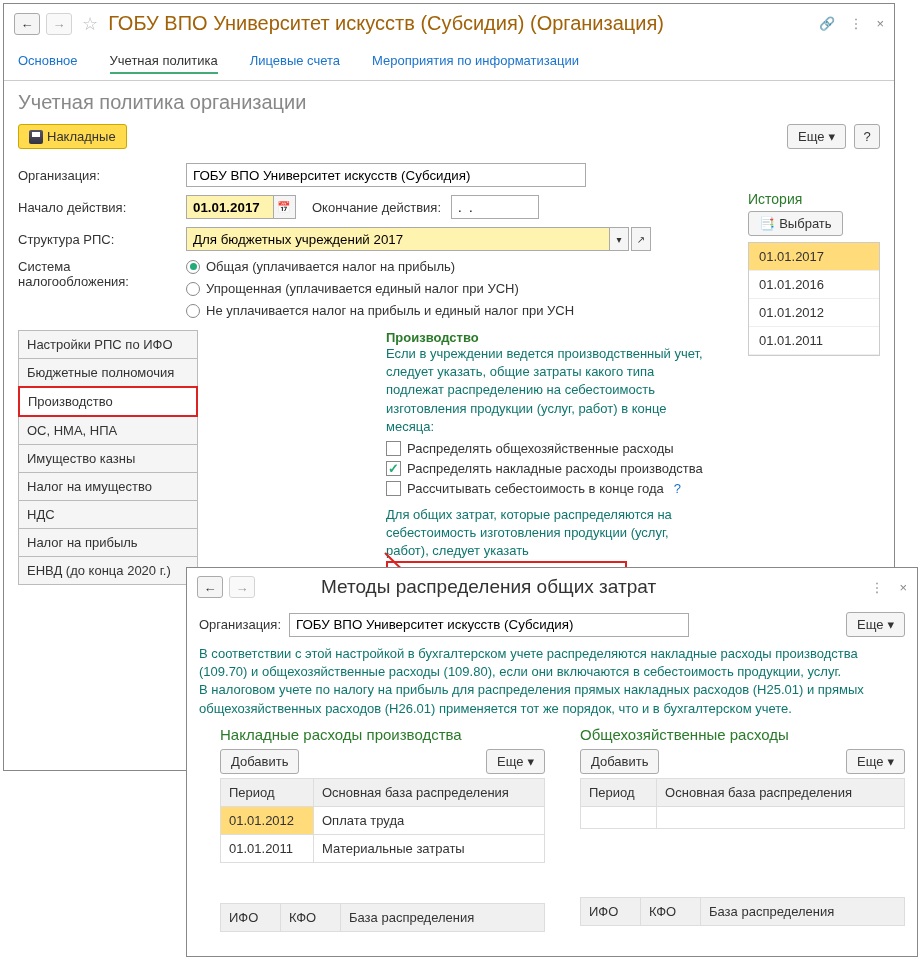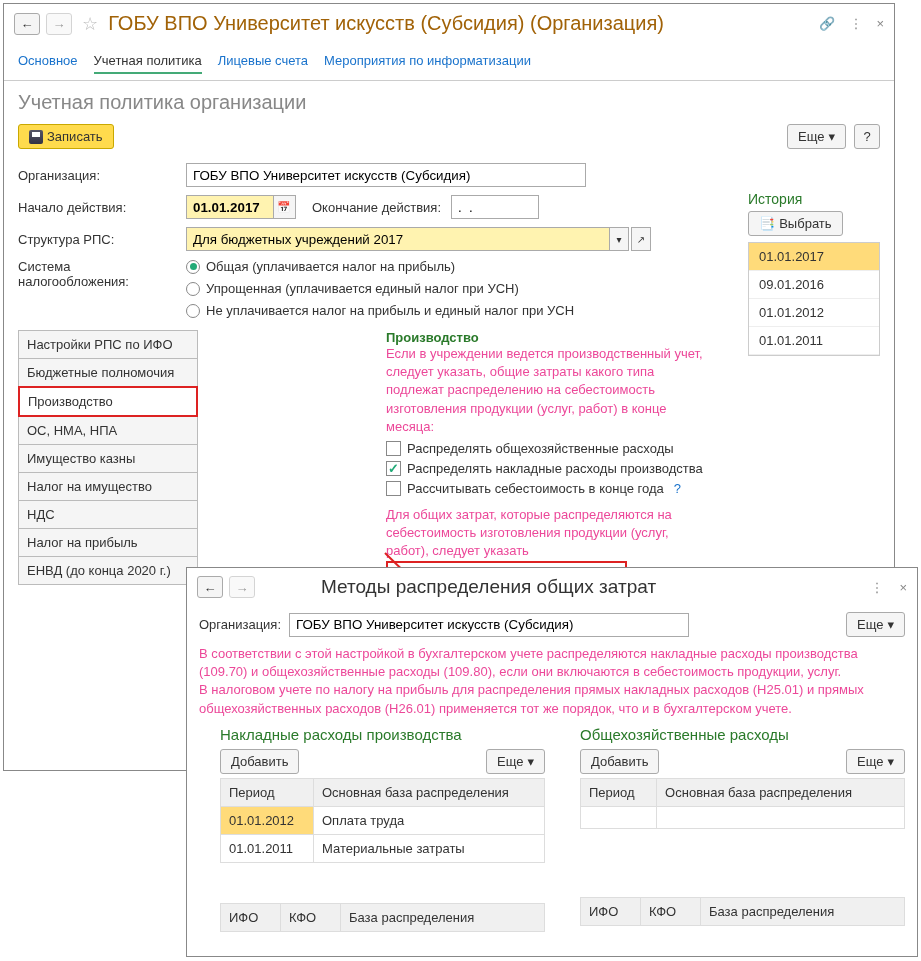--- a/index.html
+++ b/index.html
@@ -7,21 +7,21 @@
 .window { position: absolute; border: 1px solid #888; background: #fff; }
 .main-window { left: 3px; top: 3px; width: 892px; height: 768px; }
 .sub-window { left: 186px; top: 567px; width: 732px; height: 390px; }
 .titlebar { display: flex; align-items: center; padding: 8px 10px; gap: 6px; }
 .nav-btn { width: 26px; height: 22px; border: 1px solid #aaa; background: #f5f5f5; border-radius: 3px; display: flex; align-items: center; justify-content: center; cursor: pointer; }
 .nav-btn.disabled { opacity:.5; }
 .star-icon { color: #bbb; font-size: 18px; margin: 0 4px; }
 .title { font-size: 20px; font-weight: 400; color: #a16207; flex: 1; }
 .title-icons { display: flex; gap: 14px; color: #888; }
 .title-icons span { cursor: pointer; }
-.tabs { display: flex; gap: 16px; padding: 6px 14px; border-bottom: 1px solid #ccc; }
+.tabs { display: flex; gap: 32px; padding: 6px 14px; border-bottom: 1px solid #ccc; }
 .tab { color: #1a73cc; cursor: pointer; padding: 4px 0; }
 .tab.active { color: #333; border-bottom: 2px solid #4a7; }
 .subtitle { font-size: 20px; color: #888; padding: 10px 14px 6px; }
 .toolbar { display: flex; align-items: center; padding: 4px 14px 10px; gap: 8px; }
 .btn { border: 1px solid #aaa; background: #f5f5f5; border-radius: 3px; padding: 4px 10px; cursor: pointer; display: inline-flex; align-items: center; gap: 4px; }
 .btn-yellow { background: #ffdb4d; border-color: #c9a800; }
 .btn-help { width: 26px; justify-content: center; }
 .spacer { flex: 1; }
 .form-row { display: flex; align-items: center; padding: 4px 14px; gap: 10px; }
 .form-label { width: 158px; }
@@ -32,21 +32,21 @@
 .select-btn { width: 20px; height: 24px; border: 1px solid #aaa; background: #f5f5f5; display:flex; align-items:center; justify-content:center; cursor:pointer; font-size:10px; }
 .radio-group { display: flex; flex-direction: column; gap: 7px; padding-left: 0; }
 .radio-opt { display: flex; align-items: center; gap: 6px; }
 .radio-circle { width: 14px; height: 14px; border: 1px solid #888; border-radius: 50%; display:flex; align-items:center; justify-content:center; }
 .radio-circle.sel::after { content:''; width:7px; height:7px; background:#2a7; border-radius:50%; }
 .left-tabs { display: flex; flex-direction: column; width: 180px; float: left; }
 .left-tab { border: 1px solid #bbb; padding: 6px 8px; background: #f5f5f5; cursor: pointer; margin-bottom: -1px; font-size: 13px; }
 .left-tab.active { border: 2px solid #d22; background: #fff; position: relative; z-index:1; }
 .left-content { margin-left: 182px; padding: 0 6px; }
 .sec-title { color: #2a7a2a; font-weight: bold; font-size: 13px; }
-.gray-text { color: #ec4899; font-size: 13px; line-height: 1.4; }
+.gray-text { color: #0f766e; font-size: 13px; line-height: 1.4; }
 .checkbox-row { display: flex; align-items: center; gap: 6px; margin: 5px 0; }
 .checkbox { width: 15px; height: 15px; border: 1px solid #888; display:flex; align-items:center; justify-content:center; }
 .checkbox.checked::after { content:'✓'; color:#2a7; font-size:13px; font-weight:bold; }
 .link-boxed { color: #1a73cc; text-decoration: underline dotted; border: 2px solid #d22; padding: 2px 4px; display: inline-block; cursor:pointer; }
 .help-q { color: #1a73cc; margin-left: 4px; cursor:pointer; }
 .history-title { color: #2a7a2a; font-size: 14px; }
 .history-list { border: 1px solid #ccc; margin-top: 2px; }
 .history-item { padding: 6px 10px; border-bottom: 1px solid #eee; cursor:pointer; }
 .history-item.sel { background: #ffdb7a; }
 .arrow-svg { position: absolute; pointer-events:none; }
@@ -88,21 +88,21 @@
     <span class="tab active">Учетная политика</span>
     <span class="tab">Лицевые счета</span>
     <span class="tab">Мероприятия по информатизации</span>
   </div>
 
   <div class="subtitle">Учетная политика организации</div>
 
   <div class="toolbar">
     <div class="btn btn-yellow">
         <span class="disk-icon"></span>
-        <span>Записать</span>
+        <span>Накладные</span>
       </div>
     <div class="spacer"></div>
     <div class="btn">
         <span>Еще</span> 
         <span>▾</span>
       </div>
     <div class="btn btn-help">?</div>
   </div>
 
   <div class="form-row">
@@ -184,21 +184,21 @@
     </div>
 
     <div style="width:160px; padding:0 14px;">
       <div class="history-title">История</div>
       <div class="btn" style="margin:4px 0;">
           <span>📑</span> 
           <span>Выбрать</span>
         </div>
       <div class="history-list">
         <div class="history-item sel">01.01.2017</div>
-        <div class="history-item">09.01.2016</div>
+        <div class="history-item">01.01.2016</div>
         <div class="history-item">01.01.2012</div>
         <div class="history-item">01.01.2011</div>
       </div>
     </div>
   </div>
 </div>
 
 <svg class="arrow-svg" style="left:380px; top:548px;" width="100" height="70">
   <defs>
       <marker id="ah" markerWidth="10" markerHeight="10" refX="8" refY="3" orient="auto">

